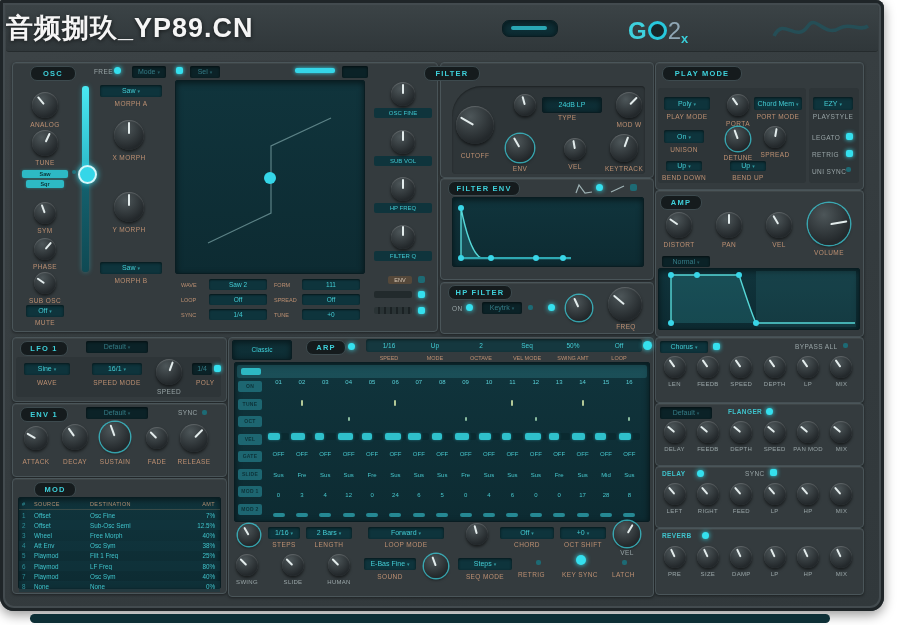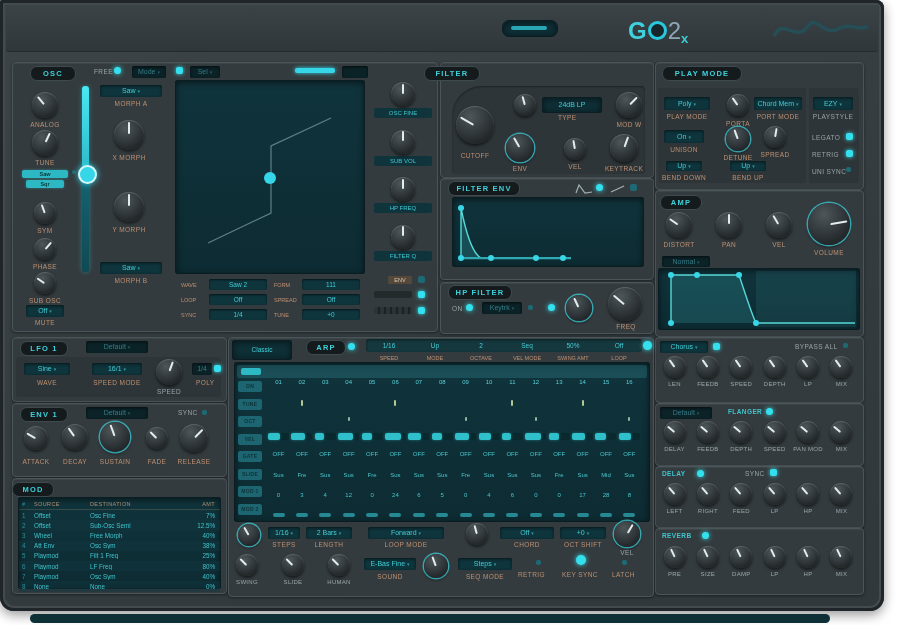--- a/index.html
+++ b/index.html
@@ -113,20 +113,21 @@
 
   <div class="hdr">
     <div class="screen" style="left:496px;top:15px;width:54px;height:15px;border-radius:7px;">
       <div style="position:absolute;left:8px;top:5px;width:36px;height:4px;background:#2aa7b4;border-radius:2px;"></div>
     </div>
     <div class="logo"><span>G</span><span class="lo"></span><span class="l2">2</span><span class="lx">x</span></div>
     <svg width="110" height="40" style="left:760px;top:3px;">
       <path d="M8,28 C18,8 30,36 42,18 C50,6 58,30 74,20 C84,14 94,24 102,18" stroke="#235059" stroke-width="3.5" fill="none" opacity="0.9"></path>
     </svg>
   </div>
+  <div class="wm">音频捌玖_YP89.CN</div>
 
   <div class="sec" style="left:12px;top:62px;width:424px;height:268px;"></div>
   <div class="pill" style="left:30px;top:66px;width:44px;">OSC</div>
   <div class="lbl" style="left:94px;top:68px;">FREE</div>
   <div class="led" style="left:114px;top:67px;"></div>
   <div class="dd dark arr" style="left:132px;top:66px;width:34px;">Mode</div>
   <div class="sq" style="left:176px;top:67px;"></div>
   <div class="dd dark arr" style="left:190px;top:66px;width:30px;">Sel</div>
   <div style="position:absolute;left:295px;top:68px;width:40px;height:5px;background:#35d6e8;border-radius:2px;box-shadow:0 0 4px #35d6e8;"></div>
   <div class="dd dark" style="left:342px;top:66px;width:26px;"></div>
@@ -597,21 +598,21 @@
   <div class="kn k22" style="left:146px;top:427px;--rot:-45deg;">
         <i></i>
       </div>
   <div class="lbl olbl" style="left:142px;top:458px;width:30px;text-align:center;">FADE</div>
   <div class="kn k28" style="left:180px;top:424px;--rot:45deg;">
         <i></i>
       </div>
   <div class="lbl olbl" style="left:174px;top:458px;width:40px;text-align:center;">RELEASE</div>
 
   <div class="sec" style="left:12px;top:478px;width:213px;height:114px;"></div>
-  <div class="pill" style="left:12px;top:482px;width:40px;">MOD</div>
+  <div class="pill" style="left:34px;top:482px;width:40px;">MOD</div>
   <div class="screen" style="left:18px;top:497px;width:201px;height:90px;">
     <div class="mhead">
       <div class="mc1">#</div>
       <div class="mc2">SOURCE</div>
       <div class="mc3">DESTINATION</div>
       <div class="mc4">AMT</div>
     </div>
     <div>
 
         <div class="mrow">

